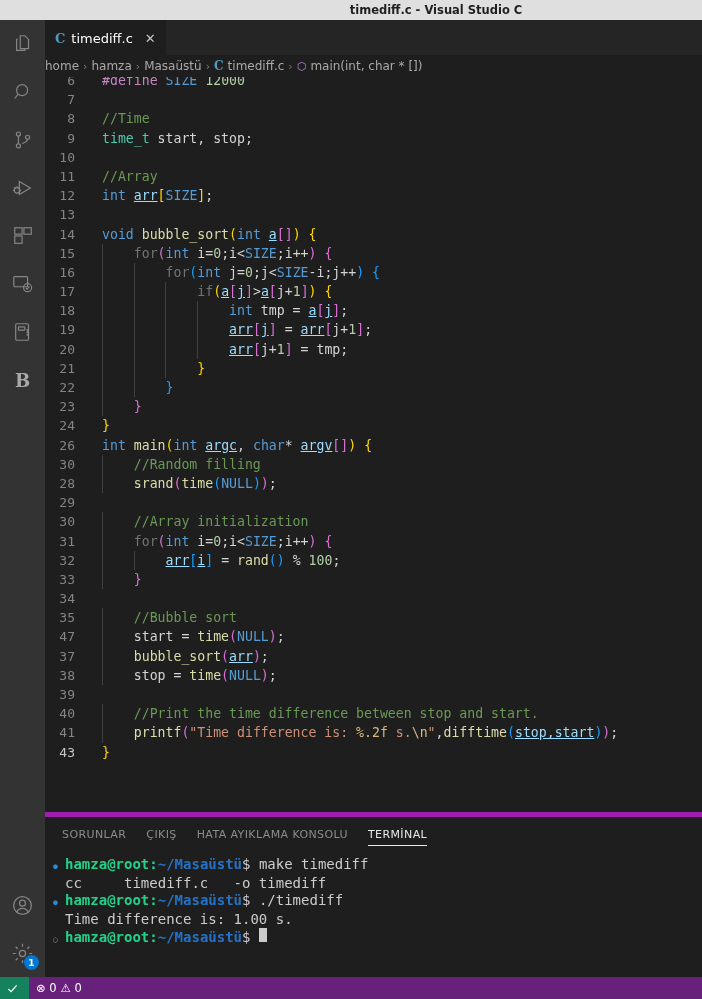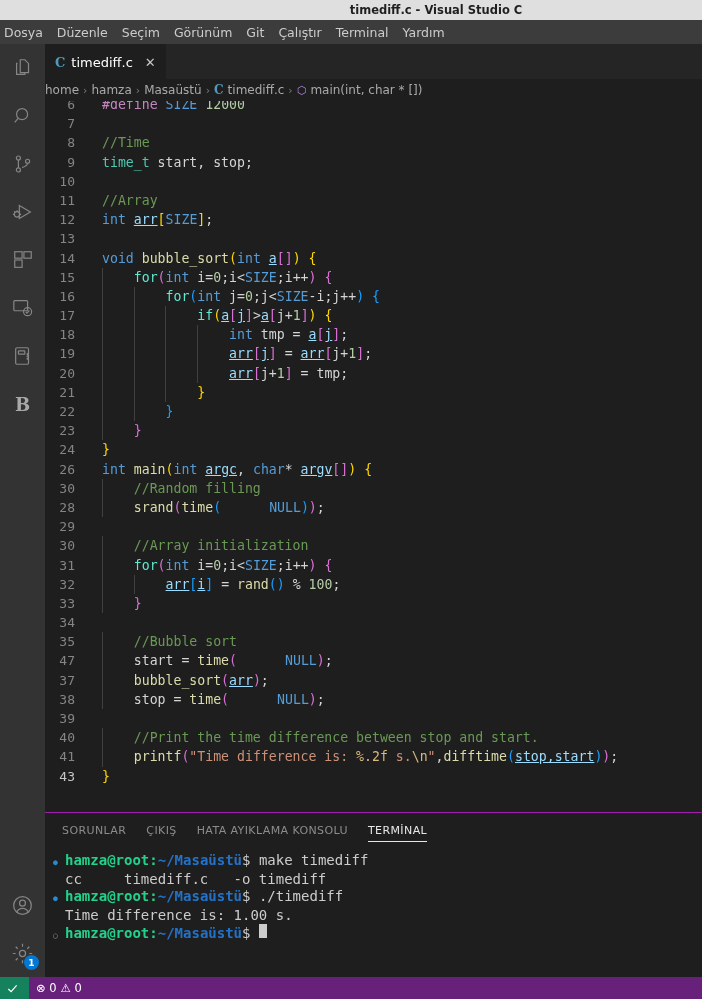--- a/index.html
+++ b/index.html
@@ -87,40 +87,40 @@
   .ln {
     width: 44px; flex: 0 0 44px; text-align: right; padding-right: 14px;
     color: #858585; font-family: "DejaVu Sans Mono", monospace; font-size: 13px;
   }
   .ln.cur { color: #c6c6c6; }
   .code { flex: 1 1 auto; padding-left: 13px; position: relative; color: #d4d4d4; }
 
   
   .cmt  { color: #6a9955; }
   .kw   { color: #569cd6; }   
-  .ctl  { color: #5eead4; }   
+  .ctl  { color: #737373; }   
   .typ  { color: #4ec9b0; }   
   .fn   { color: #dcdcaa; }   
   .var  { color: #9cdcfe; text-decoration: underline; }   
   .num  { color: #b5cea8; }
   .str  { color: #ce9178; }
   .esc  { color: #d7ba7d; }
-  .cst  { color: #569cd6; margin-left: 48px; }   
+  .cst  { color: #569cd6; }   
   .op   { color: #d4d4d4; }
   .b1   { color: #ffd700; }   
   .b2   { color: #da70d6; }   
   .b3   { color: #179fff; }   
   .pp   { color: #c586c0; }
 
   .iguide {
     position: absolute; top: 0; width: 1px; height: 19.2px; background: #404040;
   }
 
   
-  .panel { flex: 0 0 165px; background: #1e1e1e; border-top: 1px solid #a21caf; display: flex; flex-direction: column; }
+  .panel { flex: 0 0 165px; background: #1e1e1e; border-top: 5px solid #a21caf; display: flex; flex-direction: column; }
   .paneltabs { height: 35px; flex: 0 0 35px; display: flex; align-items: center; padding-left: 17px; gap: 20px; }
   .ptab {
     font-size: 11px; color: #8c8c8c; letter-spacing: .4px; position: relative;
     height: 35px; display: flex; align-items: center; font-family: "DejaVu Sans", sans-serif;
   }
   .ptab.active { color: #e7e7e7; }
   .ptab.active::after {
     content: ""; position: absolute; left: 0; right: 0; bottom: 6px; height: 1px; background: #e7e7e7;
   }
   .termbody {
@@ -148,30 +148,20 @@
 </style>
 </head>
 <body>
 
 <div class="app">
 
   <div class="titlebar">
     <span>timediff.c - Visual Studio C</span>
   </div>
 
-  <div class="menubar" id="menubar">
-      <div class="menu-item">Dosya</div>
-      <div class="menu-item">Düzenle</div>
-      <div class="menu-item">Seçim</div>
-      <div class="menu-item">Görünüm</div>
-      <div class="menu-item">Git</div>
-      <div class="menu-item">Çalıştır</div>
-      <div class="menu-item">Terminal</div>
-      <div class="menu-item">Yardım</div>
-    </div>
 
   <div class="bodyrow">
 
     <div class="activitybar">
       <div class="act-top">
         <div class="act-icon" title="Explorer">
           <svg width="22" height="22" viewBox="0 0 24 24" fill="none" stroke="currentColor" stroke-width="1.3">
             <path d="M9 3h5l4 4v10H9z"></path>
               <path d="M6 7H5v12h9v-2"></path>
           </svg>

